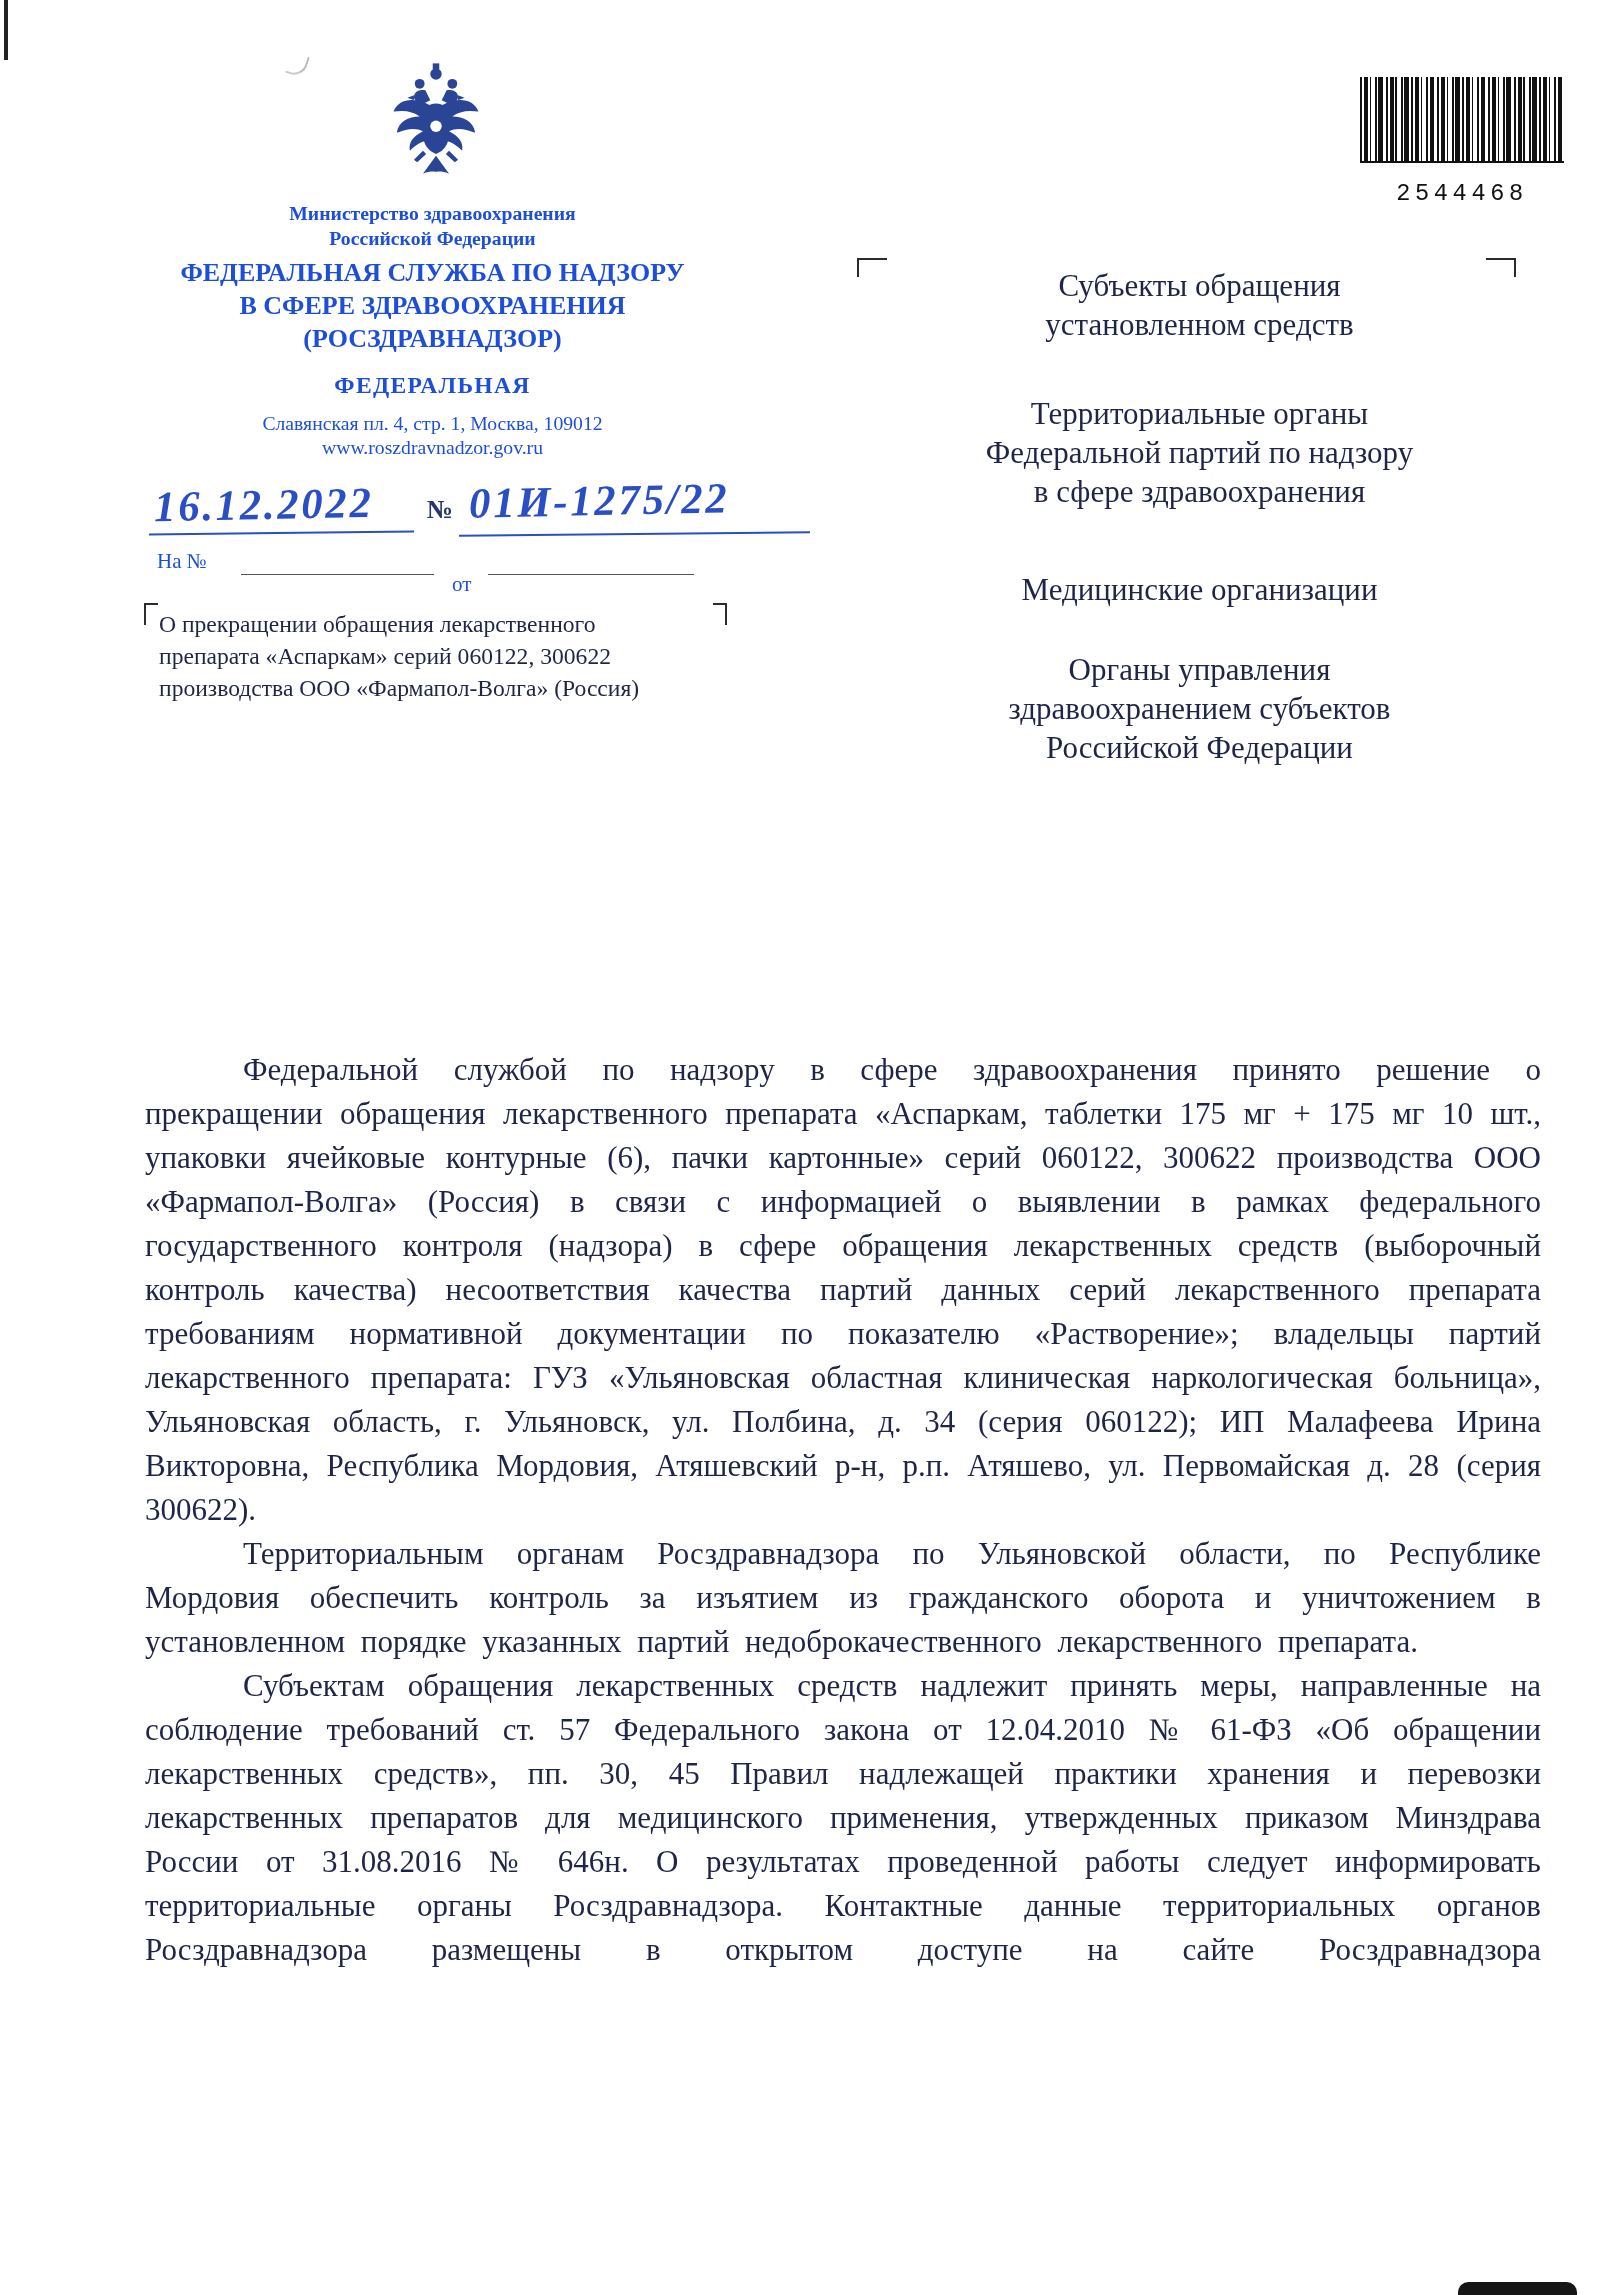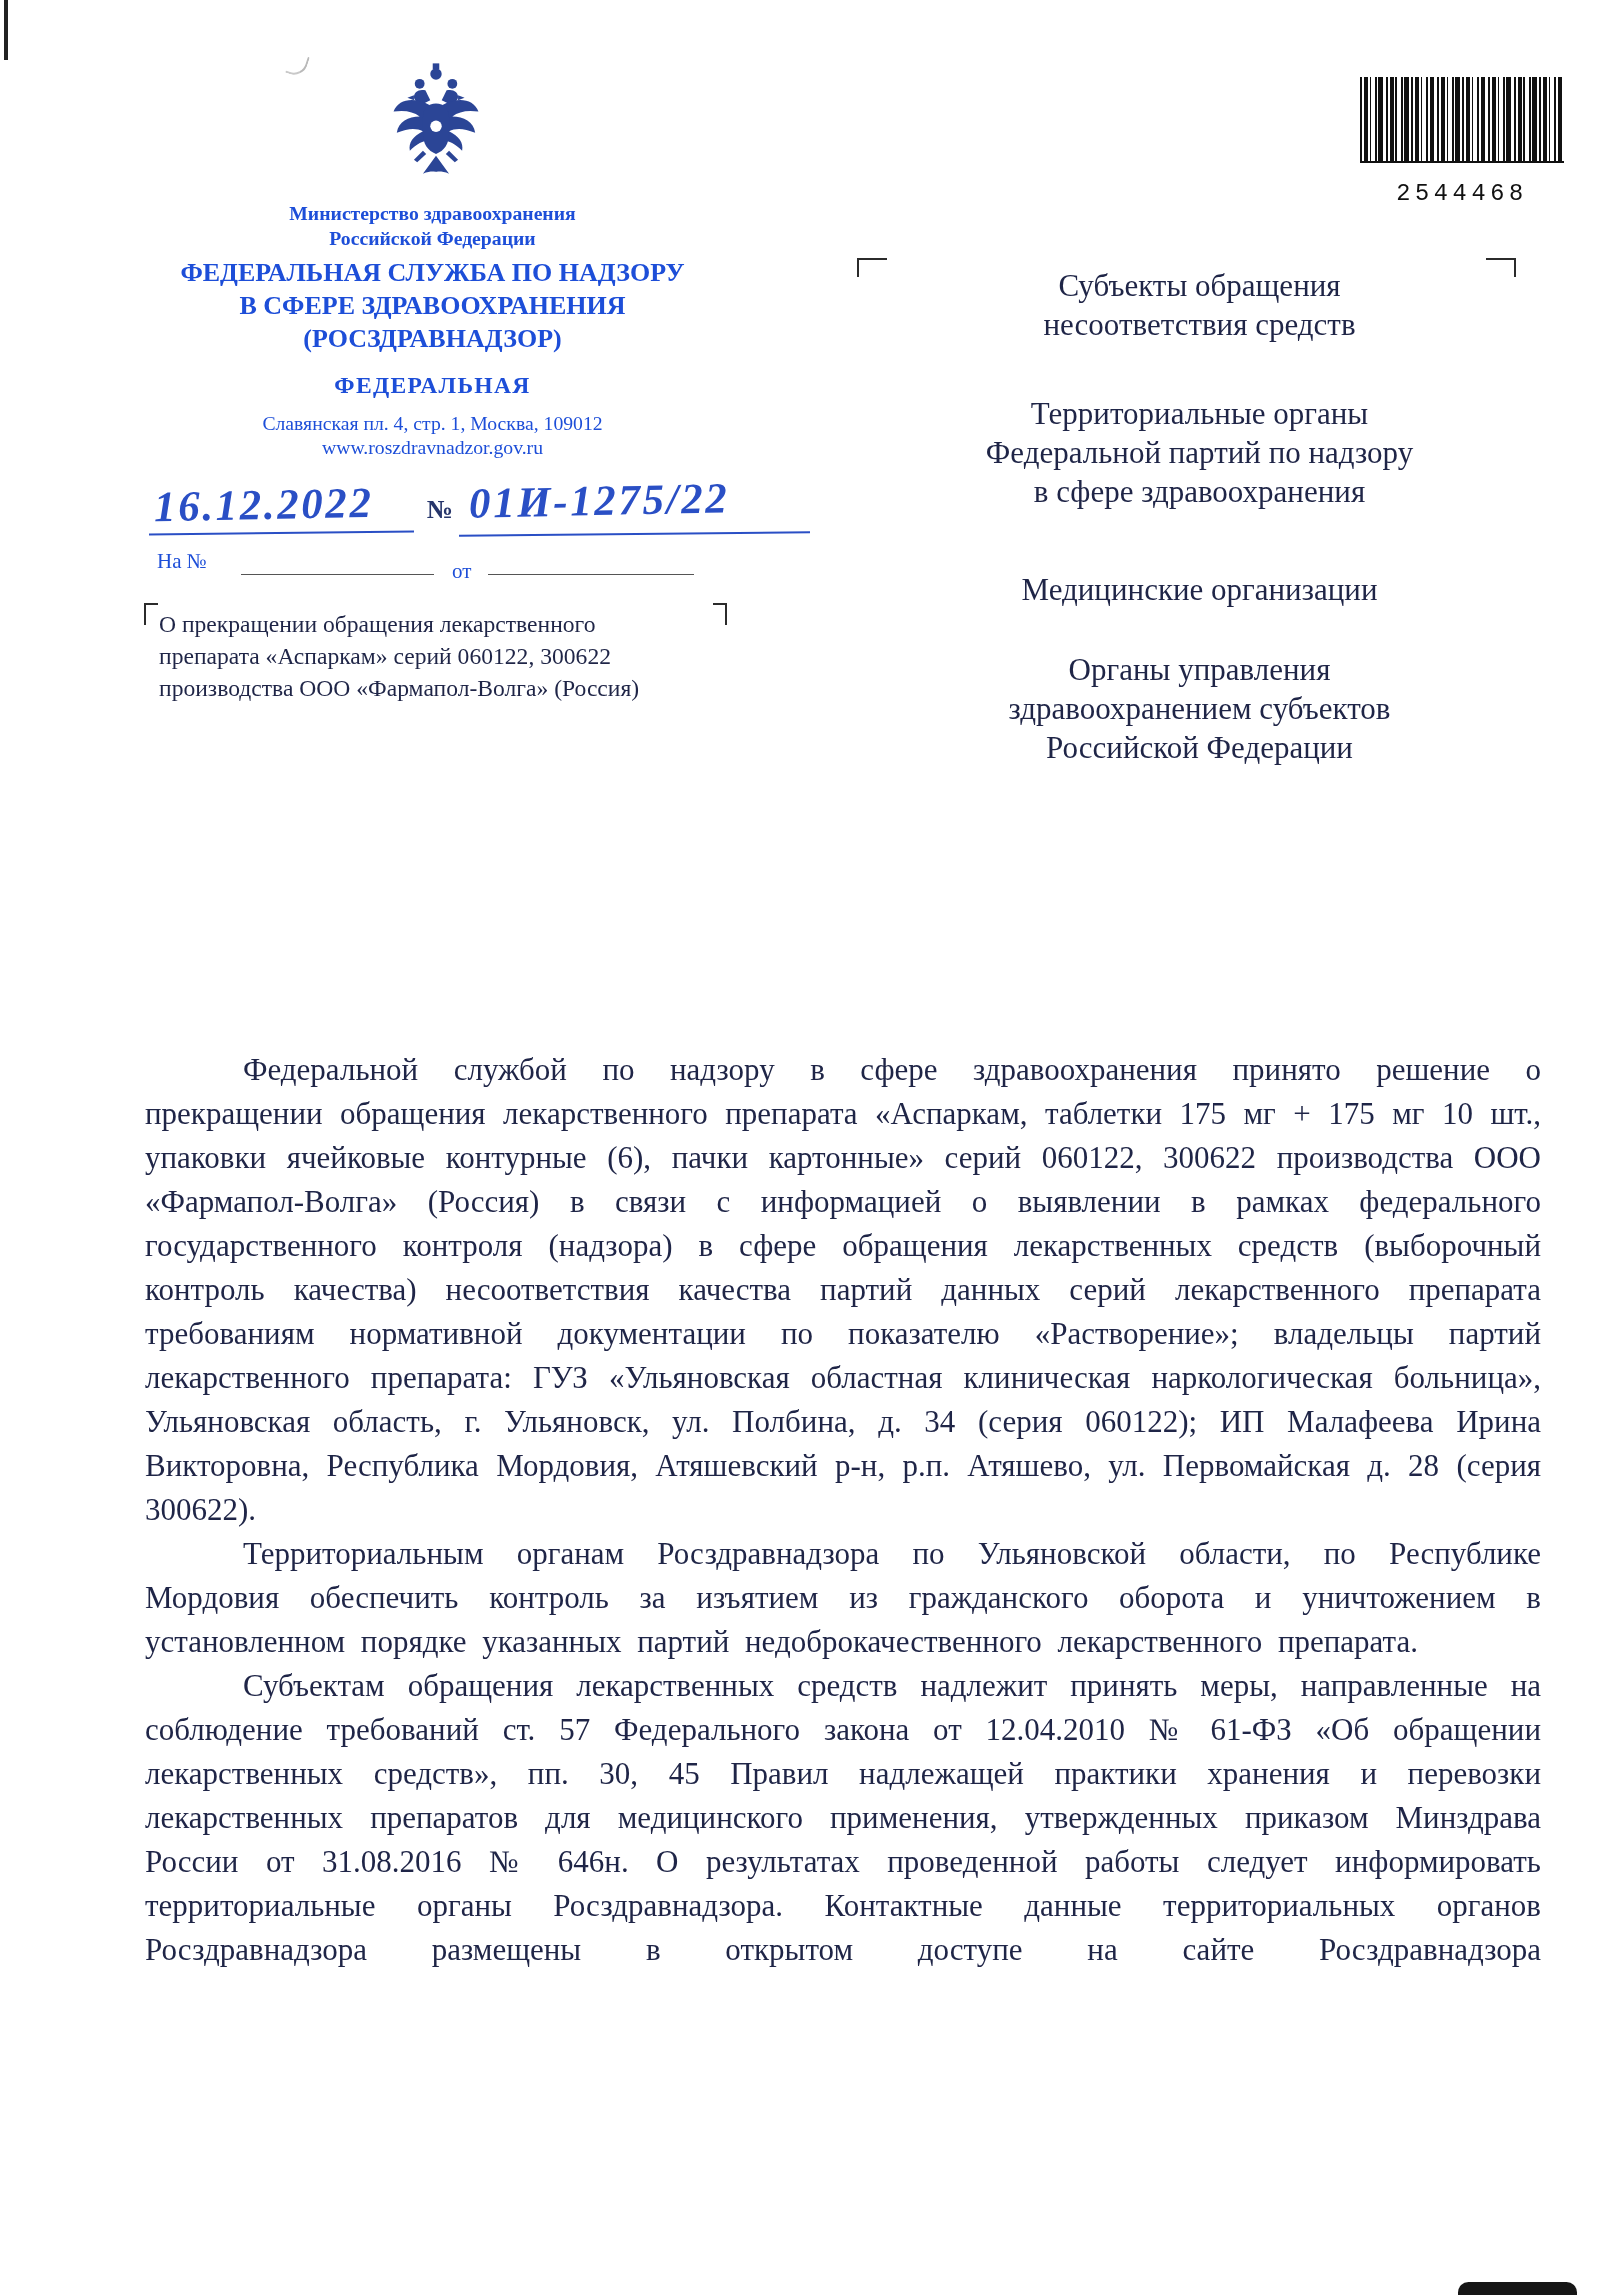--- a/index.html
+++ b/index.html
@@ -45,21 +45,21 @@
 
   .hand { font-style:italic; font-weight:bold; color:#2a4fc5; font-size:43px; letter-spacing:2.6px;
     white-space:nowrap; transform:rotate(-1.2deg); display:inline-block; }
   .hand-date { position:absolute; left:154px; top:480px; }
   .hand-num  { position:absolute; left:469px; top:476px; }
   .no-sign   { position:absolute; left:427px; top:495px; font-size:26px; color:#27366b; font-weight:bold; }
   .hand-u1 { position:absolute; left:149px; top:532px; width:265px; border-bottom:2.6px solid #2a4fc5; transform:rotate(-0.6deg); }
   .hand-u2 { position:absolute; left:459px; top:533px; width:351px; border-bottom:2.6px solid #2a4fc5; transform:rotate(-0.6deg); }
 
   .ref-na { position:absolute; left:157px; top:549px; font-size:21px; }
-  .ref-ot { position:absolute; left:452px; top:559px; font-size:21px; }
+  .ref-ot { position:absolute; left:452px; top:572px; font-size:21px; }
   .ref-u1 { position:absolute; left:241px; top:574px; width:193px; border-bottom:1.3px solid #555; }
   .ref-u2 { position:absolute; left:488px; top:574px; width:206px; border-bottom:1.3px solid #555; }
 
   
   .subject { position:absolute; left:159px; top:608px; width:590px;
     font-size:23.6px; line-height:32px; color:#1f2547; }
   .mark { position:absolute; }
   .mark-subject-left  { left:144px; top:603px; width:11.8px; height:19.7px; border-left:2px solid #2b2b2b; border-top:2px solid #2b2b2b; }
   .mark-subject-right { left:713px; top:603px; width:11.8px; height:19.7px; border-right:2px solid #2b2b2b; border-top:2px solid #2b2b2b; }
 
@@ -150,21 +150,21 @@
     <div>О прекращении обращения лекарственного</div>
     <div>препарата «Аспаркам» серий 060122, 300622</div>
     <div>производства ООО «Фармапол-Волга» (Россия)</div>
   </div>
 
   <div class="mark mark-addr-left"></div>
   <div class="mark mark-addr-right"></div>
   <div class="addressees">
     <div class="addr-block">
       <div>Субъекты обращения</div>
-      <div>несоответствия средств</div>
+      <div>установленном средств</div>
     </div>
     <div class="addr-block gap-1">
       <div>Территориальные органы</div>
       <div>Федеральной партий по надзору</div>
       <div>в сфере здравоохранения</div>
     </div>
     <div class="addr-block gap-2">
       <div>Медицинские организации</div>
     </div>
     <div class="addr-block gap-3">

